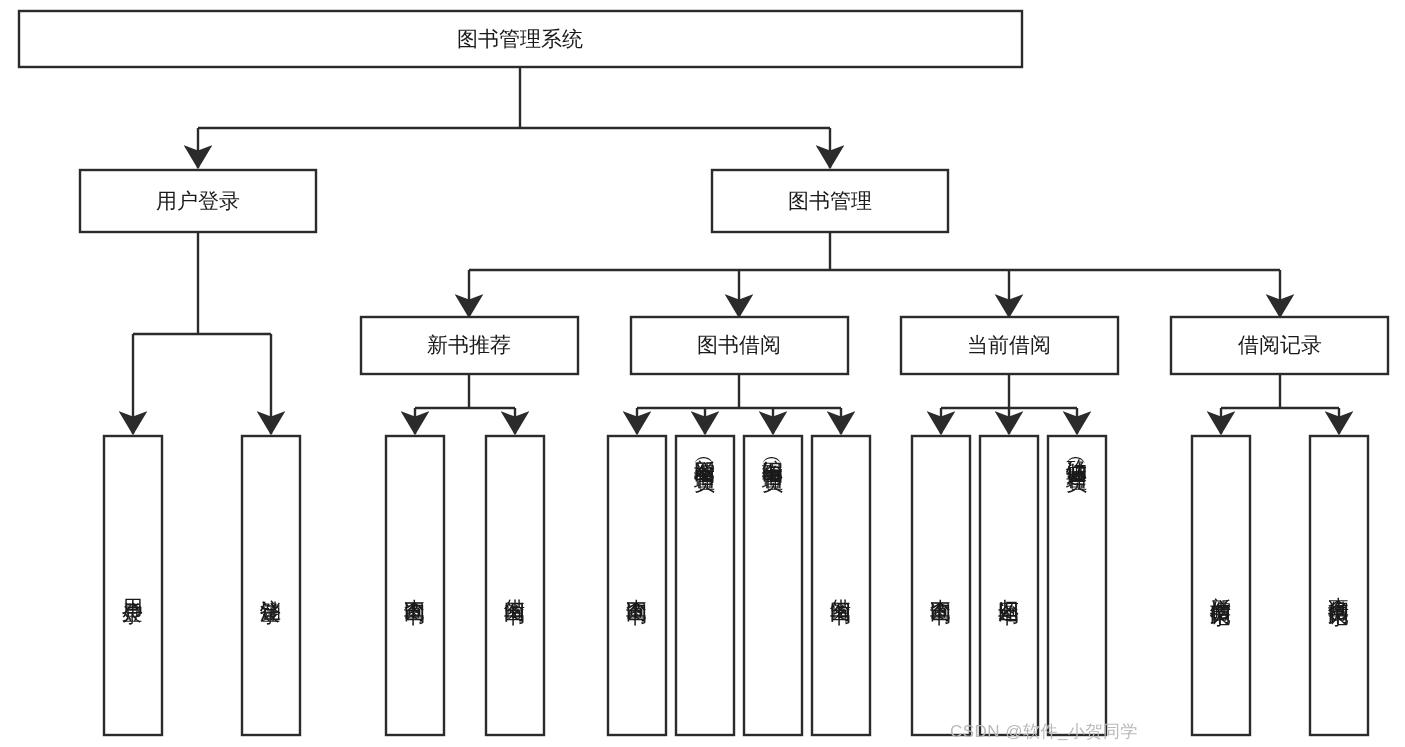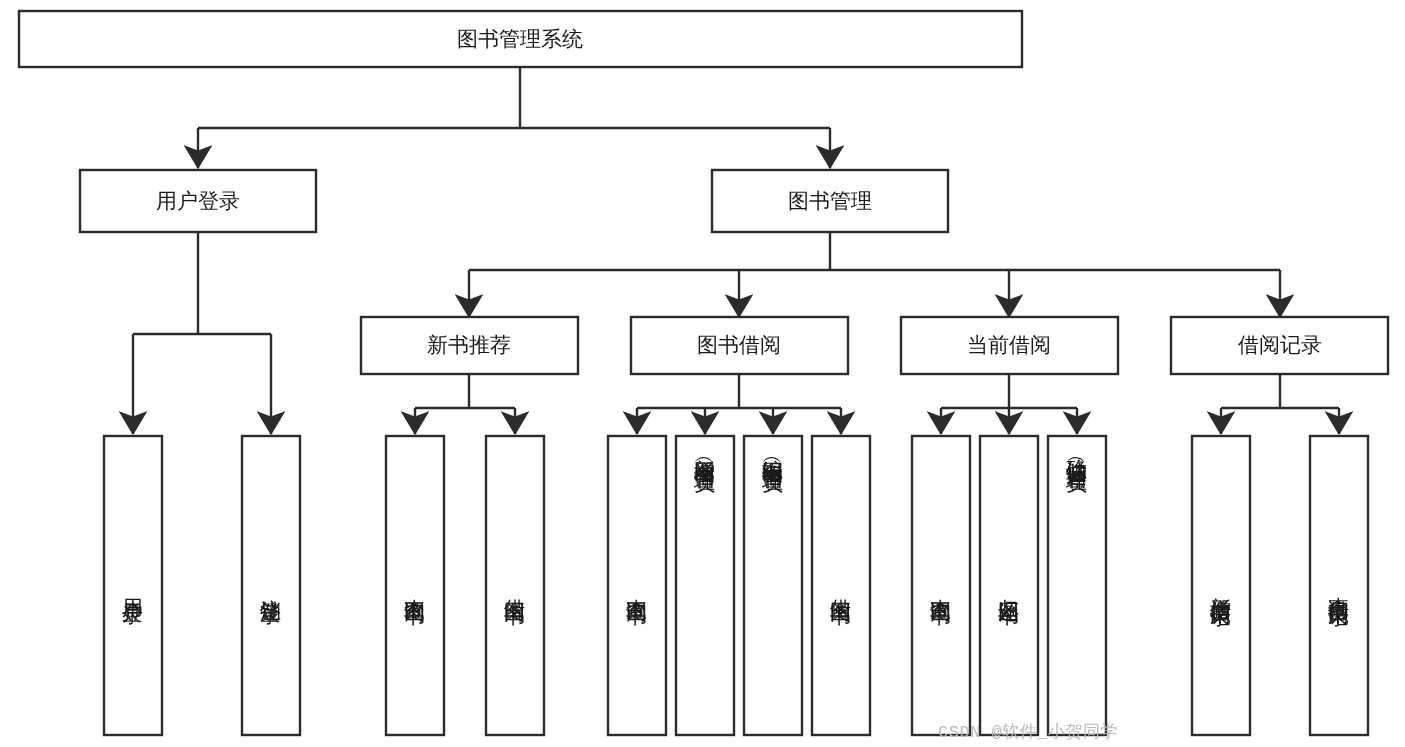--- a/index.html
+++ b/index.html
@@ -11,20 +11,21 @@
     width: 1405px;
     height: 747px;
     font-family: "Liberation Sans", "DejaVu Sans", sans-serif;
     overflow: hidden;
   }
   #diagram-root {
     position: relative;
     width: 1126px;
     height: 747px;
     background: #ffffff;
+    padding-left: 20px;
   }
   svg.flow {
     position: absolute;
     top: 0;
     left: 0;
     width: 1405px;
     height: 747px;
   }
   .node-rect {
     fill: #ffffff;
@@ -62,21 +63,21 @@
     font-size: 21px;
     color: #1a1a1a;
     letter-spacing: 2px;
     line-height: 1;
     white-space: nowrap;
   }
   .watermark {
     position: absolute;
     right: 8px;
     bottom: 4px;
-    font-family: Liberation Mono, monospace;
+    font-family: Liberation Sans, sans-serif;
     font-size: 17px;
     color: #b9b9b9;
     white-space: nowrap;
     letter-spacing: 0.5px;
     text-align: right;
   }
 </style>
 </head>
 <body>
 

